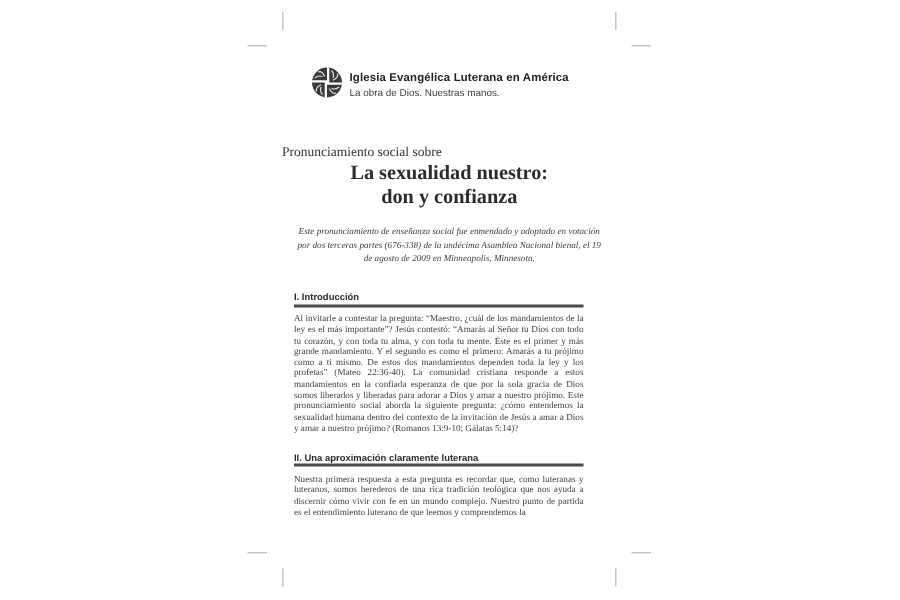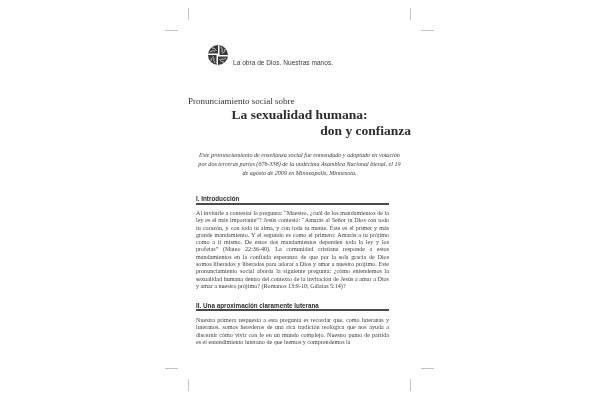--- a/index.html
+++ b/index.html
@@ -29,21 +29,21 @@
   .kicker{
     position:absolute;left:188px;top:96px;width:223px;
     text-align:left;font-size:9px;color:#333333;
   }
   .title1{
     position:absolute;left:188px;top:107px;width:223px;
     text-align:center;font-size:13.5px;font-weight:bold;color:#2c2c2c;
   }
   .title2{
     position:absolute;left:188px;top:123px;width:223px;
-    text-align:right;font-size:13.5px;font-weight:bold;color:#2c2c2c;
+    text-align:center;font-size:13.5px;font-weight:bold;color:#2c2c2c;
   }
   .note{
     position:absolute;left:197px;top:151px;width:205px;
     text-align:center;font-style:italic;font-size:6.1px;line-height:8.8px;
     color:#3a3a3a;
   }
   
   .sec-head{
     position:absolute;left:196px;width:193px;
     font-family:"Liberation Sans", sans-serif;
@@ -91,24 +91,25 @@
         <path d="M2 22 A20 20 0 0 1 22 2 L22 19 L2 19 Z"></path>
       </g>
       <g stroke="#ffffff" stroke-width="1.6" fill="none" opacity="0.85">
         <path d="M28 6 q4 4 2 10 M36 10 q2 5 -6 9"></path>
         <path d="M38 28 q-4 4 -10 2 M34 36 q-5 2 -9 -6"></path>
         <path d="M16 38 q-4 -4 -2 -10 M8 34 q-2 -5 6 -9"></path>
         <path d="M6 16 q4 -4 10 -2 M10 8 q5 -2 9 6"></path>
       </g>
     </svg>
   </div>
+  <div class="brand">Iglesia Evangélica Luterana en América</div>
   <div class="tagline">La obra de Dios. Nuestras manos.</div>
 
   <div class="kicker">Pronunciamiento social sobre</div>
-  <div class="title1">La sexualidad humana:</div>
+  <div class="title1">La sexualidad nuestro:</div>
   <div class="title2">don y confianza</div>
   <div class="note">Este pronunciamiento de enseñanza social fue enmendado y adoptado en votación por dos terceras partes (676-338) de la undécima Asamblea Nacional bienal, el 19 de agosto de 2009 en Minneapolis, Minnesota.</div>
 
   <div class="sec-head h1">I. Introducción</div>
   <div class="sec-rule r1"></div>
   <div class="body-par p1">Al invitarle a contestar la pregunta: “Maestro, ¿cuál de los mandamientos de la ley es el más importante”? Jesús contestó: “Amarás al Señor tu Dios con todo tu corazón, y con toda tu alma, y con toda tu mente. Éste es el primer y más grande mandamiento. Y el segundo es como el primero: Amarás a tu prójimo como a ti mismo. De estos dos mandamientos dependen toda la ley y los profetas” (Mateo 22:36-40). La comunidad cristiana responde a estos mandamientos en la confiada esperanza de que por la sola gracia de Dios somos liberados y liberadas para adorar a Dios y amar a nuestro prójimo. Este pronunciamiento social aborda la siguiente pregunta: ¿cómo entendemos la sexualidad humana dentro del contexto de la invitación de Jesús a amar a Dios y amar a nuestro prójimo? (Romanos 13:9-10; Gálatas 5:14)?</div>
 
   <div class="sec-head h2">II. Una aproximación claramente luterana</div>
   <div class="sec-rule r2"></div>
   <div class="body-par p2">Nuestra primera respuesta a esta pregunta es recordar que, como luteranas y luteranos, somos herederos de una rica tradición teológica que nos ayuda a discernir cómo vivir con fe en un mundo complejo. Nuestro punto de partida es el entendimiento luterano de que leemos y comprendemos la</div>

